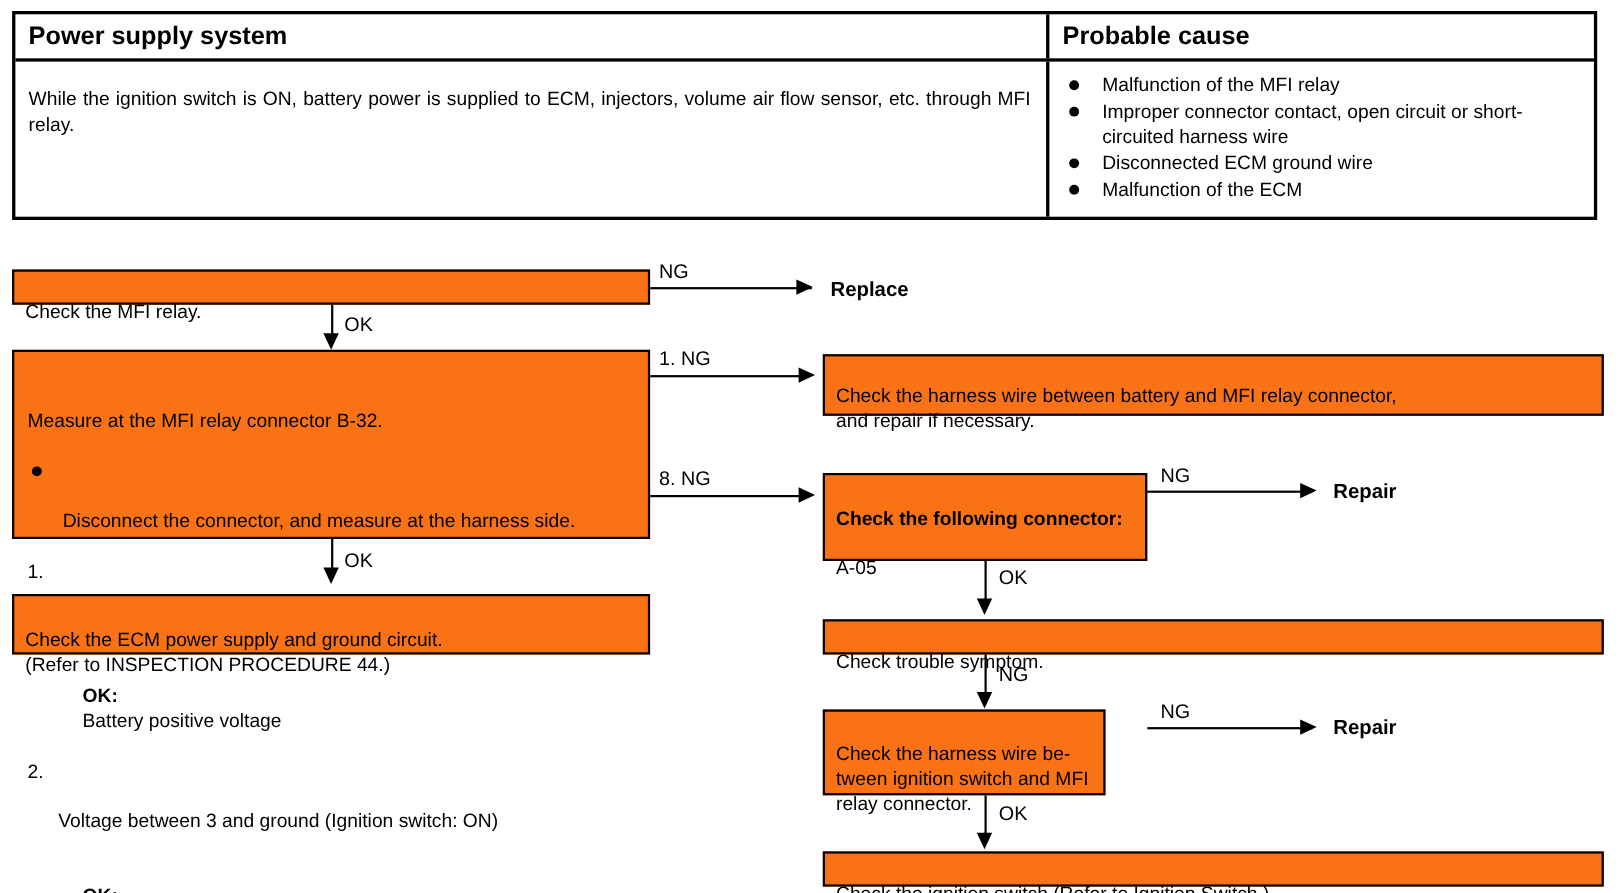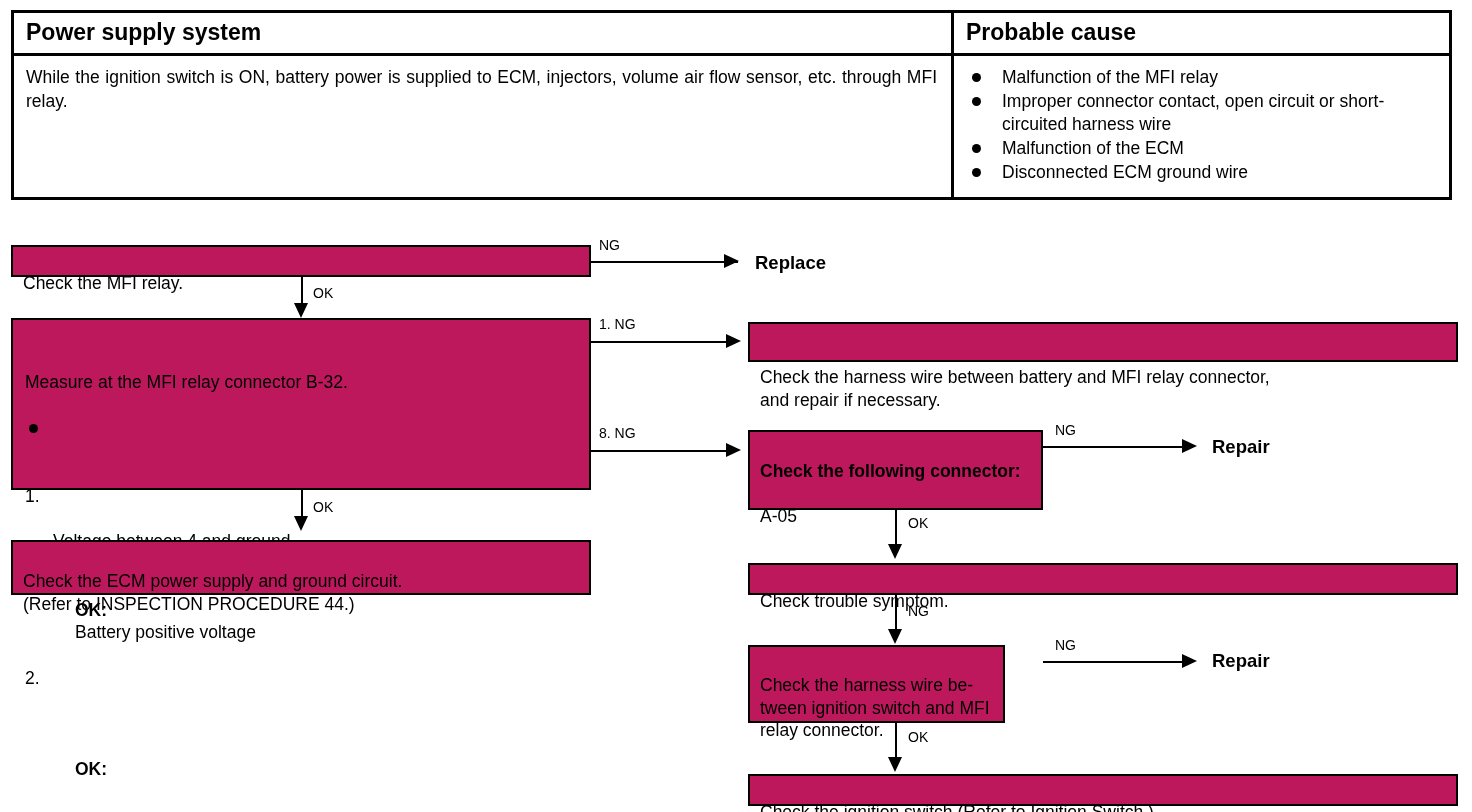--- a/index.html
+++ b/index.html
@@ -61,20 +61,21 @@
     font-weight: bold;
     padding: 6px 0 0 12px;
     letter-spacing: 0px;
   }
   .body-text {
     font-size: 17.5px;
     line-height: 1.36;
     padding: 10px 14px 0 12px;
     text-align: justify;
     text-justify: inter-word;
+    margin-top: 12px;
   }
   .cause-list {
     list-style: none;
     margin: 0;
     padding: 10px 10px 0 14px;
     font-size: 17.5px;
     line-height: 1.31;
   }
   .cause-list li {
     position: relative;
@@ -89,21 +90,21 @@
     height: 9px;
     background: #000;
     border-radius: 50%;
   }
 
   
   .fc-box {
     position: absolute;
     border: 2.5px solid #000;
     box-sizing: border-box;
-    background: #be185d;
+    background: #f97316;
     font-size: 17.5px;
     line-height: 1.28;
     padding: 5px 8px 4px 10px;
     white-space: pre-line;
   }
   .fc-box.bold-lead .lead {
     font-weight: bold;
     display: block;
   }
   .fc-box .sub {
@@ -167,21 +168,21 @@
   }
   .arrow-down {
     position: absolute;
     width: 0; height: 0;
     border-left: 7px solid transparent;
     border-right: 7px solid transparent;
     border-top: 15px solid #000;
   }
   .lbl {
     position: absolute;
-    font-size: 14px;
+    font-size: 18px;
     line-height: 1;
     white-space: nowrap;
   }
   .term {
     position: absolute;
     font-size: 18.5px;
     font-weight: bold;
     line-height: 1;
     white-space: nowrap;
   }
@@ -209,25 +210,25 @@
           <li>
             <span class="bullet"></span>
             <span>Malfunction of the MFI relay</span>
           </li>
           <li>
             <span class="bullet"></span>
             <span>Improper connector contact, open circuit or short-circuited harness wire</span>
           </li>
           <li>
             <span class="bullet"></span>
-            <span>Malfunction of the ECM</span>
+            <span>Disconnected ECM ground wire</span>
           </li>
           <li>
             <span class="bullet"></span>
-            <span>Disconnected ECM ground wire</span>
+            <span>Malfunction of the ECM</span>
           </li>
         </ul>
       </div>
     </div>
   </div>
 
   <div class="fc-box" style="left:11px; top:245px; width:580px; height:32px; padding-top:3px;">
     <span>Check the MFI relay.</span>
   </div>
 
@@ -238,31 +239,33 @@
 
   <div class="vline" style="left:301px; top:277px; height:31px;"></div>
   <div class="arrow-down" style="left:294px; top:303px;"></div>
   <div class="lbl" style="left:313px; top:286px;">OK</div>
 
   <div class="fc-box" style="left:11px; top:318px; width:580px; height:172px; padding:6px 8px 0 12px;">
     <ul class="meas-list">
       <li>Measure at the MFI relay connector B-32.</li>
       <li class="bul">
         <span class="bullet"></span>
+        <span>Disconnect the connector, and measure at the harness side.</span>
       </li>
       <li class="num">
         <span class="n">1.</span>
         <span>Voltage between 4 and ground</span>
       </li>
       <li class="ok">
         <b>OK:</b>
         <span>Battery positive voltage</span>
       </li>
       <li class="num">
         <span class="n">2.</span>
+        <span>Voltage between 3 and ground (Ignition switch: ON)</span>
       </li>
       <li class="ok">
         <b>OK:</b>
         
       </li>
     </ul>
   </div>
 
   <div class="hline" style="left:591px; top:341px; width:142px;"></div>
   <div class="arrow-right" style="left:726px; top:334px;"></div>
@@ -274,21 +277,21 @@
 
   <div class="vline" style="left:301px; top:490px; height:31px;"></div>
   <div class="arrow-down" style="left:294px; top:516px;"></div>
   <div class="lbl" style="left:313px; top:500px;">OK</div>
 
   <div class="fc-box" style="left:11px; top:540px; width:580px; height:55px; padding-top:6px;">
     <span>Check the ECM power supply and ground circuit.
 (Refer to INSPECTION PROCEDURE 44.)</span>
   </div>
 
-  <div class="fc-box" style="left:748px; top:322px; width:710px; height:40px; padding-top:20px;">
+  <div class="fc-box" style="left:748px; top:322px; width:710px; height:56px; padding-top:2px;">
     <span>Check the harness wire between battery and MFI relay connector,
 and repair if necessary.</span>
   </div>
 
   <div class="fc-box bold-lead" style="left:748px; top:430px; width:295px; height:80px; padding-top:6px;">
     <span class="lead">Check the following connector:</span>
     <span class="sub">A-05</span>
   </div>
 
   <div class="hline" style="left:1043px; top:446px; width:150px;"></div>

